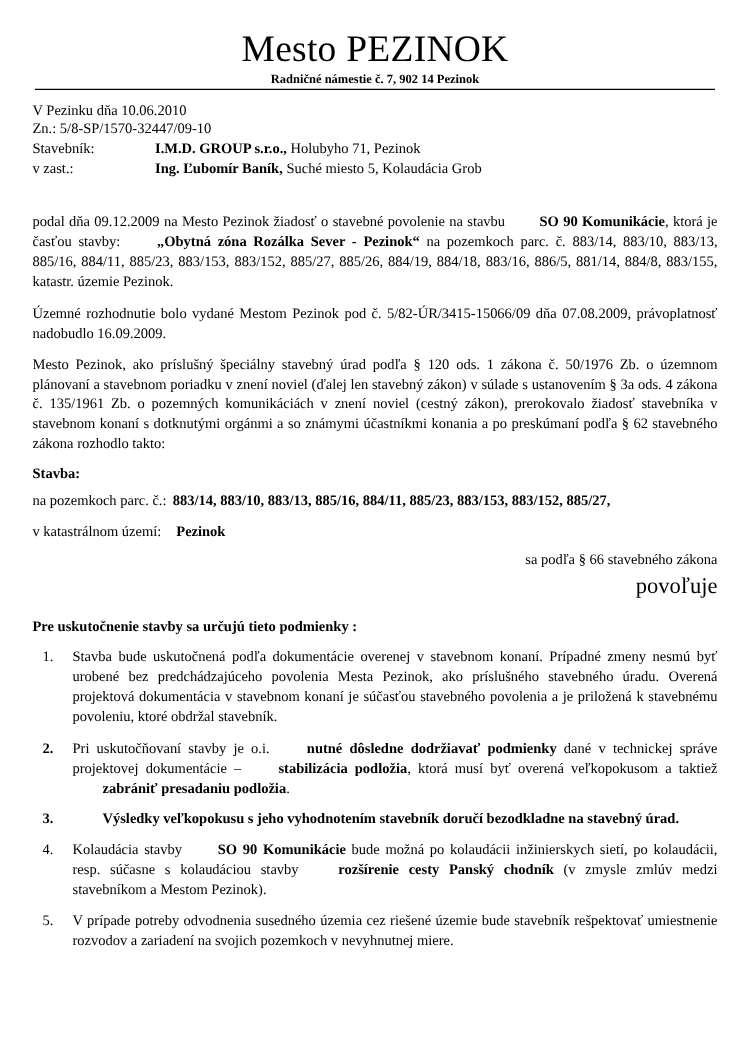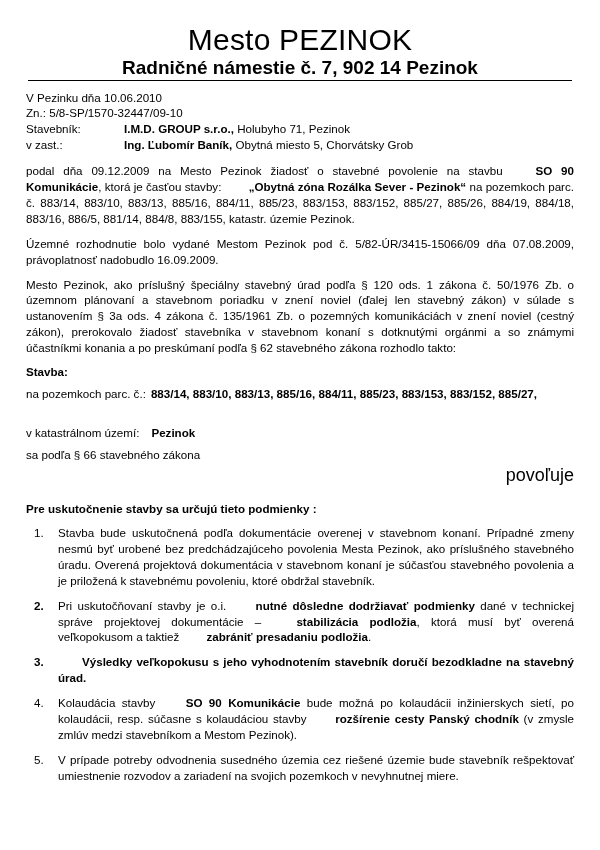--- a/index.html
+++ b/index.html
@@ -15,35 +15,36 @@
     color: #000000;
     -webkit-font-smoothing: antialiased;
   }
   .page {
     position: relative;
     width: 600px;
     height: 850px;
     box-sizing: border-box;
     padding: 24px 26px 0 26px;
     overflow: hidden;
+    font-family: Liberation Serif, serif;
   }
 
   
   .letterhead {
     text-align: center;
   }
   .org-name {
     font-size: 30px;
     font-weight: normal;
     letter-spacing: 0.2px;
     line-height: 1.05;
     margin: 0 0 2px 0;
   }
   .org-address {
-    font-size: 19px;
+    font-size: 10px;
     font-weight: bold;
     line-height: 1.1;
     margin: 0 0 1px 0;
   }
   .rule {
     border: 0;
     border-top: 1.6px solid #000;
     margin: 2px 2px 1px 2px;
   }
   .org-dept {
@@ -69,21 +70,21 @@
     font-size: 23px;
     font-weight: normal;
     letter-spacing: 1.1px;
     white-space: pre;
   }
 
   
   .parties {
     font-size: 11.6px;
     line-height: 1.35;
-    margin-bottom: 11px;
+    margin-bottom: 28px;
   }
   .party-row {
     display: flex;
     align-items: baseline;
   }
   .party-label {
     width: 74px;
     flex: 0 0 74px;
   }
   .party-value { flex: 1; }
@@ -108,21 +109,21 @@
     font-size: 11.6px;
     line-height: 1.35;
     margin: 0 0 9px 0;
     padding-left: 38px;
   }
   .parcels-row {
     display: flex;
     align-items: baseline;
     font-size: 11.6px;
     line-height: 1.35;
-    margin: 0 0 23px 0;
+    margin: 0 0 9px 0;
   }
   .parcels-label {
     flex: 0 0 auto;
     white-space: nowrap;
     padding-right: 5px;
   }
   .parcels-value {
     flex: 1;
     font-weight: bold;
     text-align: justify;
@@ -133,21 +134,21 @@
     align-items: center;
     font-size: 11.6px;
     line-height: 1.35;
     margin: 0 0 6px 0;
   }
   .cadastre-label { flex: 0 0 auto; padding-right: 12px; }
   .cadastre-value { font-weight: bold; }
 
   
   .grant-sub {
-    text-align: left;
+    text-align: right;
     font-size: 11.6px;
     margin: 8px 0 4px 0;
   }
   .grant-word {
     text-align: right;
     font-size: 18px;
     font-weight: normal;
     margin: 0 0 16px 0;
   }
 
@@ -196,21 +197,21 @@
   </section>
 
 
   <section class="parties">
     <div class="party-row">
       <span class="party-label">Stavebník:</span>
       <span class="party-value"><span class="b">I.M.D. GROUP s.r.o.,</span><span> Holubyho 71, Pezinok</span></span>
     </div>
     <div class="party-row">
       <span class="party-label">v zast.:</span>
-      <span class="party-value"><span class="b">Ing. Ľubomír Baník,</span><span> Obytná miesto 5, Chorvátsky Grob</span></span>
+      <span class="party-value"><span class="b">Ing. Ľubomír Baník,</span><span> Suché miesto 5, Kolaudácia Grob</span></span>
     </div>
   </section>
 
   <p class="body-par"><span>podal dňa 09.12.2009 na Mesto Pezinok žiadosť o stavebné povolenie na stavbu </span><span class="b">SO 90 Komunikácie</span><span>, ktorá je časťou stavby: </span><span class="b">„Obytná zóna Rozálka Sever - Pezinok“</span><span> na pozemkoch parc. č. 883/14, 883/10, 883/13, 885/16, 884/11, 885/23, 883/153, 883/152, 885/27, 885/26, 884/19, 884/18, 883/16, 886/5, 881/14, 884/8, 883/155,  katastr. územie Pezinok.</span></p>
 
   <p class="body-par">Územné rozhodnutie bolo vydané Mestom Pezinok pod č. 5/82-ÚR/3415-15066/09 dňa 07.08.2009, právoplatnosť nadobudlo 16.09.2009.</p>
 
   <p class="body-par">Mesto Pezinok, ako príslušný špeciálny stavebný úrad podľa § 120 ods. 1 zákona č. 50/1976 Zb. o územnom plánovaní a stavebnom poriadku v znení noviel (ďalej len stavebný zákon) v súlade s ustanovením § 3a ods. 4 zákona č. 135/1961 Zb. o pozemných komunikáciách v znení noviel (cestný zákon), prerokovalo žiadosť stavebníka v stavebnom konaní s dotknutými orgánmi a so známymi účastníkmi  konania a po preskúmaní podľa  § 62 stavebného zákona rozhodlo takto:</p>
 
   <div class="stavba-head">Stavba:</div>

